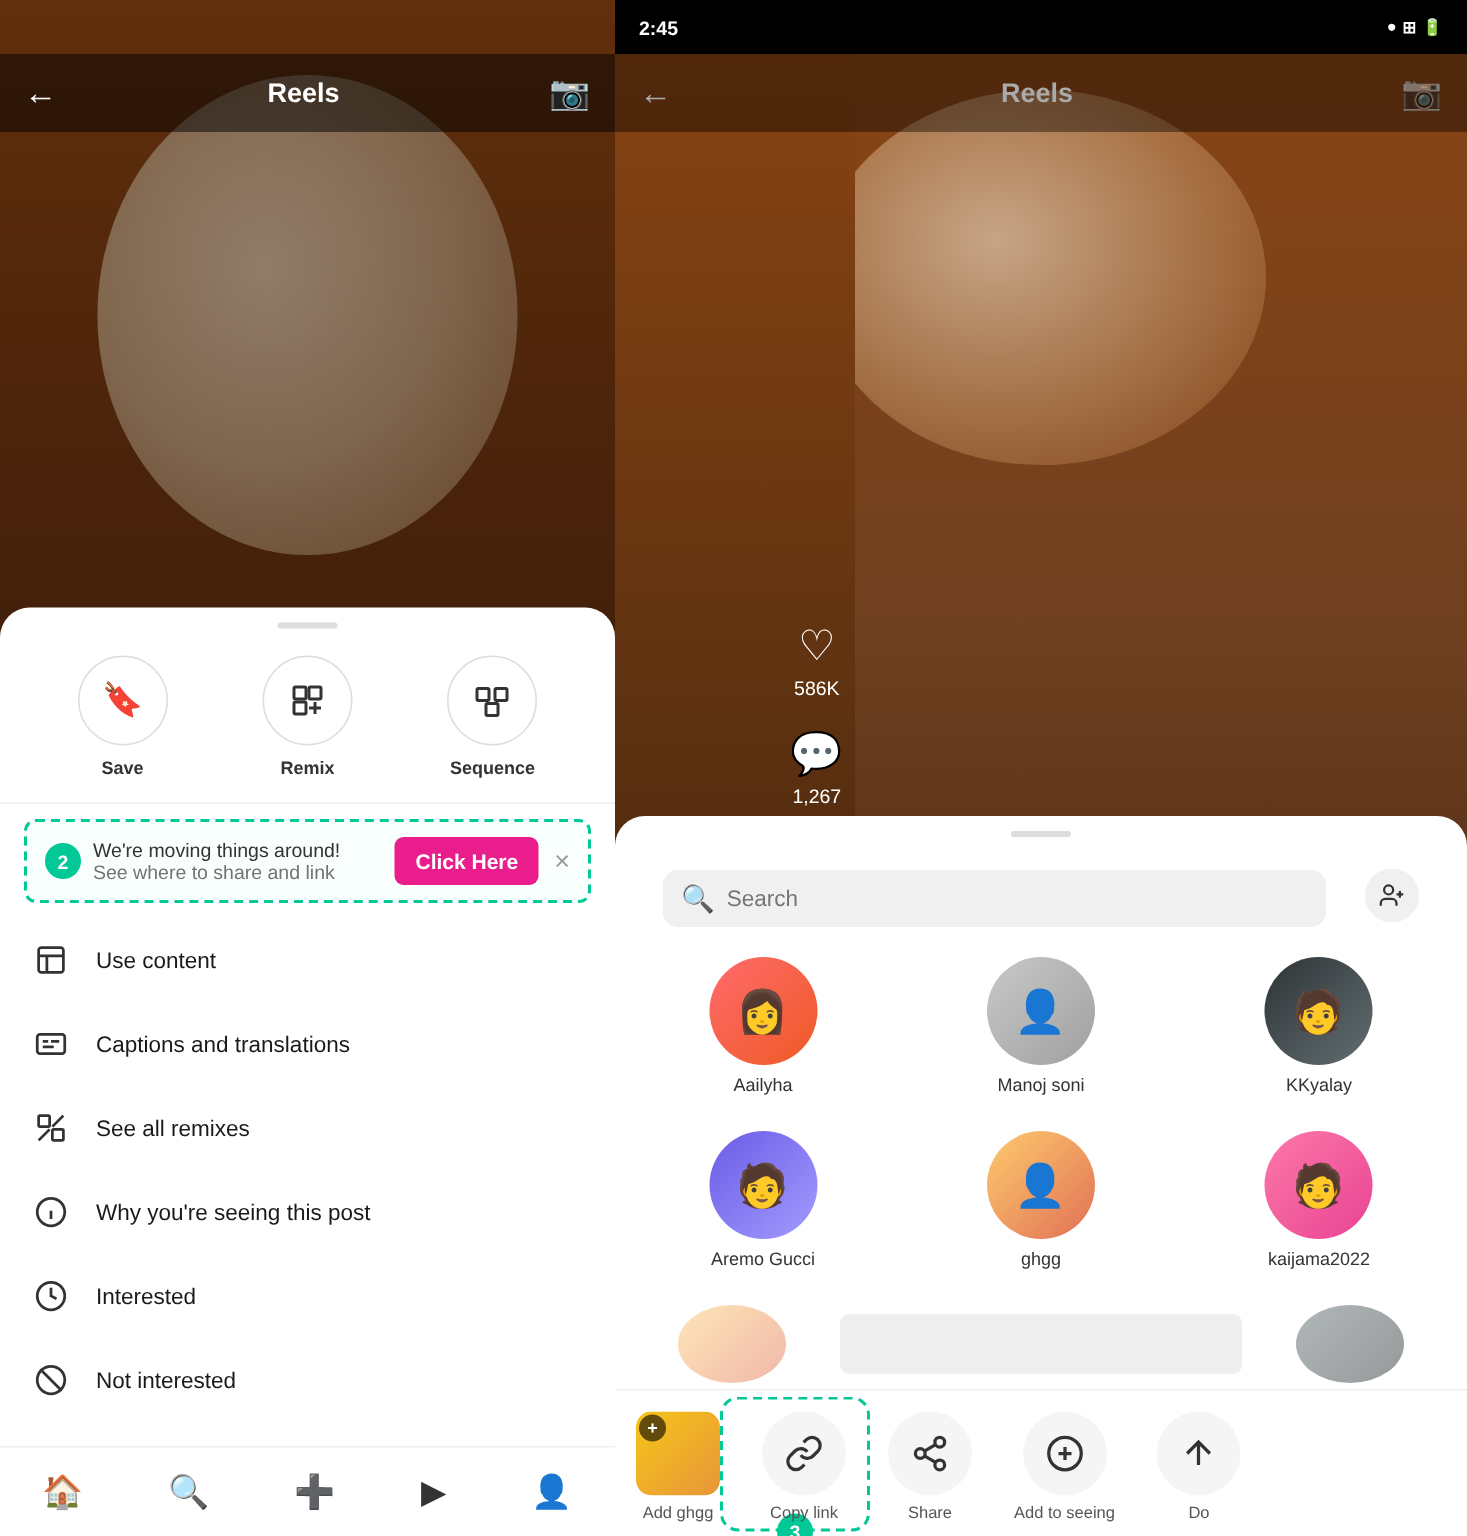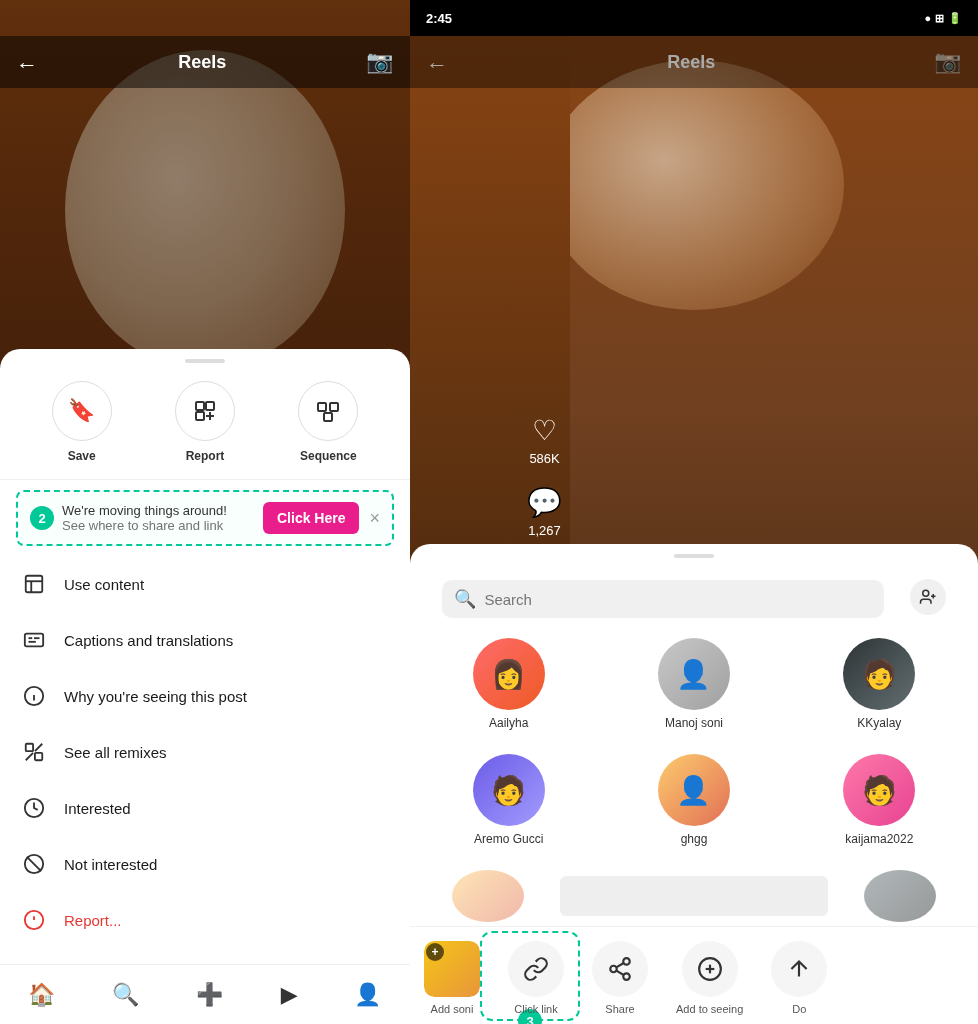--- a/index.html
+++ b/index.html
@@ -482,21 +482,21 @@
       </div>
       <div class="action-item">
         <div class="action-icon-circle">
           <svg width="24" height="24" viewBox="0 0 24 24" fill="none" stroke="#333" stroke-width="2">
             <rect x="3" y="3" width="8" height="8" rx="1"></rect>
             <rect x="13" y="3" width="8" height="8" rx="1"></rect>
             <rect x="3" y="13" width="8" height="8" rx="1"></rect>
             <path d="M13 17h8M17 13v8"></path>
           </svg>
         </div>
-        <span class="action-label">Report</span>
+        <span class="action-label">Remix</span>
       </div>
       <div class="action-item">
         <div class="action-icon-circle">
           <svg width="24" height="24" viewBox="0 0 24 24" fill="none" stroke="#333" stroke-width="2">
             <rect x="2" y="4" width="8" height="8" rx="1"></rect>
             <rect x="14" y="4" width="8" height="8" rx="1"></rect>
             <rect x="8" y="14" width="8" height="8" rx="1"></rect>
           </svg>
         </div>
         <span class="action-label">Sequence</span>
@@ -536,37 +536,37 @@
           <line x1="12" y1="10" x2="18" y2="10"></line>
           <line x1="6" y1="14" x2="14" y2="14"></line>
         </svg>
       </div>
       <span class="menu-text">Captions and translations</span>
     </div>
 
     <div class="menu-item">
       <div class="menu-icon">
         <svg width="22" height="22" viewBox="0 0 24 24" fill="none" stroke="#333" stroke-width="2">
+          <rect x="3" y="3" width="8" height="8" rx="1"></rect>
+          <rect x="13" y="13" width="8" height="8" rx="1"></rect>
+          <path d="M21 3l-8 8M3 21l8-8"></path>
+        </svg>
+      </div>
+      <span class="menu-text">See all remixes</span>
+    </div>
+
+    <div class="menu-item">
+      <div class="menu-icon">
+        <svg width="22" height="22" viewBox="0 0 24 24" fill="none" stroke="#333" stroke-width="2">
           <circle cx="12" cy="12" r="10"></circle>
           <line x1="12" y1="8" x2="12" y2="8" stroke-width="3"></line>
           <line x1="12" y1="11" x2="12" y2="17"></line>
         </svg>
       </div>
       <span class="menu-text">Why you're seeing this post</span>
-    </div>
-
-    <div class="menu-item">
-      <div class="menu-icon">
-        <svg width="22" height="22" viewBox="0 0 24 24" fill="none" stroke="#333" stroke-width="2">
-          <rect x="3" y="3" width="8" height="8" rx="1"></rect>
-          <rect x="13" y="13" width="8" height="8" rx="1"></rect>
-          <path d="M21 3l-8 8M3 21l8-8"></path>
-        </svg>
-      </div>
-      <span class="menu-text">See all remixes</span>
     </div>
 
     <div class="menu-item">
       <div class="menu-icon">
         <svg width="22" height="22" viewBox="0 0 24 24" fill="none" stroke="#333" stroke-width="2">
           <circle cx="12" cy="12" r="10"></circle>
           <path d="M12 6v6l4 2"></path>
         </svg>
       </div>
       <span class="menu-text">Interested</span>
@@ -575,30 +575,20 @@
     <div class="menu-item">
       <div class="menu-icon">
         <svg width="22" height="22" viewBox="0 0 24 24" fill="none" stroke="#333" stroke-width="2">
           <circle cx="12" cy="12" r="10"></circle>
           <line x1="4.22" y1="4.22" x2="19.78" y2="19.78"></line>
         </svg>
       </div>
       <span class="menu-text">Not interested</span>
     </div>
 
-    <div class="menu-item">
-      <div class="menu-icon red">
-        <svg width="22" height="22" viewBox="0 0 24 24" fill="none" stroke="#e53935" stroke-width="2">
-          <circle cx="12" cy="12" r="10"></circle>
-          <line x1="12" y1="8" x2="12" y2="12"></line>
-          <line x1="12" y1="16" x2="12" y2="16" stroke-width="3"></line>
-        </svg>
-      </div>
-      <span class="menu-text red">Report...</span>
-    </div>
 
     <div class="menu-item">
       <div class="menu-icon">
         <svg width="22" height="22" viewBox="0 0 24 24" fill="none" stroke="#333" stroke-width="2">
           <line x1="3" y1="6" x2="21" y2="6"></line>
           <line x1="3" y1="12" x2="21" y2="12"></line>
           <line x1="3" y1="18" x2="21" y2="18"></line>
           <circle cx="8" cy="6" r="2" fill="#fff"></circle>
           <circle cx="16" cy="12" r="2" fill="#fff"></circle>
           <circle cx="8" cy="18" r="2" fill="#fff"></circle>
@@ -737,31 +727,31 @@
         <div style="position:absolute; bottom:-14px; left:50%; transform:translateX(-50%); width:24px; height:24px; background:#00c896; border-radius:50%; color:#fff; font-size:13px; font-weight:700; display:flex; align-items:center; justify-content:center; z-index:11;">3</div>
       </div>
 
       <div style="display:flex; gap:0; overflow:hidden;">
 
         <div class="share-action-item">
           <div class="share-action-icon" style="background:transparent; border-radius:10px; overflow:hidden; position:relative;">
             <div style="width:56px; height:56px; background:linear-gradient(135deg,#f5c518,#e8963a); border-radius:10px;"></div>
             <div style="position:absolute; top:2px; left:2px; width:18px; height:18px; background:rgba(0,0,0,0.6); border-radius:50%; display:flex; align-items:center; justify-content:center; color:#fff; font-size:12px; font-weight:700;">+</div>
           </div>
-          <span class="share-action-label">Add soni</span>
+          <span class="share-action-label">Add ghgg</span>
         </div>
 
         <div class="share-action-item" style="z-index:12;">
           <div class="share-action-icon">
             <svg width="26" height="26" viewBox="0 0 24 24" fill="none" stroke="#333" stroke-width="2">
               <path d="M10 13a5 5 0 0 0 7.54.54l3-3a5 5 0 0 0-7.07-7.07l-1.72 1.71"></path>
               <path d="M14 11a5 5 0 0 0-7.54-.54l-3 3a5 5 0 0 0 7.07 7.07l1.71-1.71"></path>
             </svg>
           </div>
-          <span class="share-action-label">Click link</span>
+          <span class="share-action-label">Copy link</span>
         </div>
 
         <div class="share-action-item">
           <div class="share-action-icon">
             <svg width="26" height="26" viewBox="0 0 24 24" fill="none" stroke="#333" stroke-width="2">
               <circle cx="18" cy="5" r="3"></circle>
               <circle cx="6" cy="12" r="3"></circle>
               <circle cx="18" cy="19" r="3"></circle>
               <line x1="8.59" y1="13.51" x2="15.42" y2="17.49"></line>
               <line x1="15.41" y1="6.51" x2="8.59" y2="10.49"></line>

